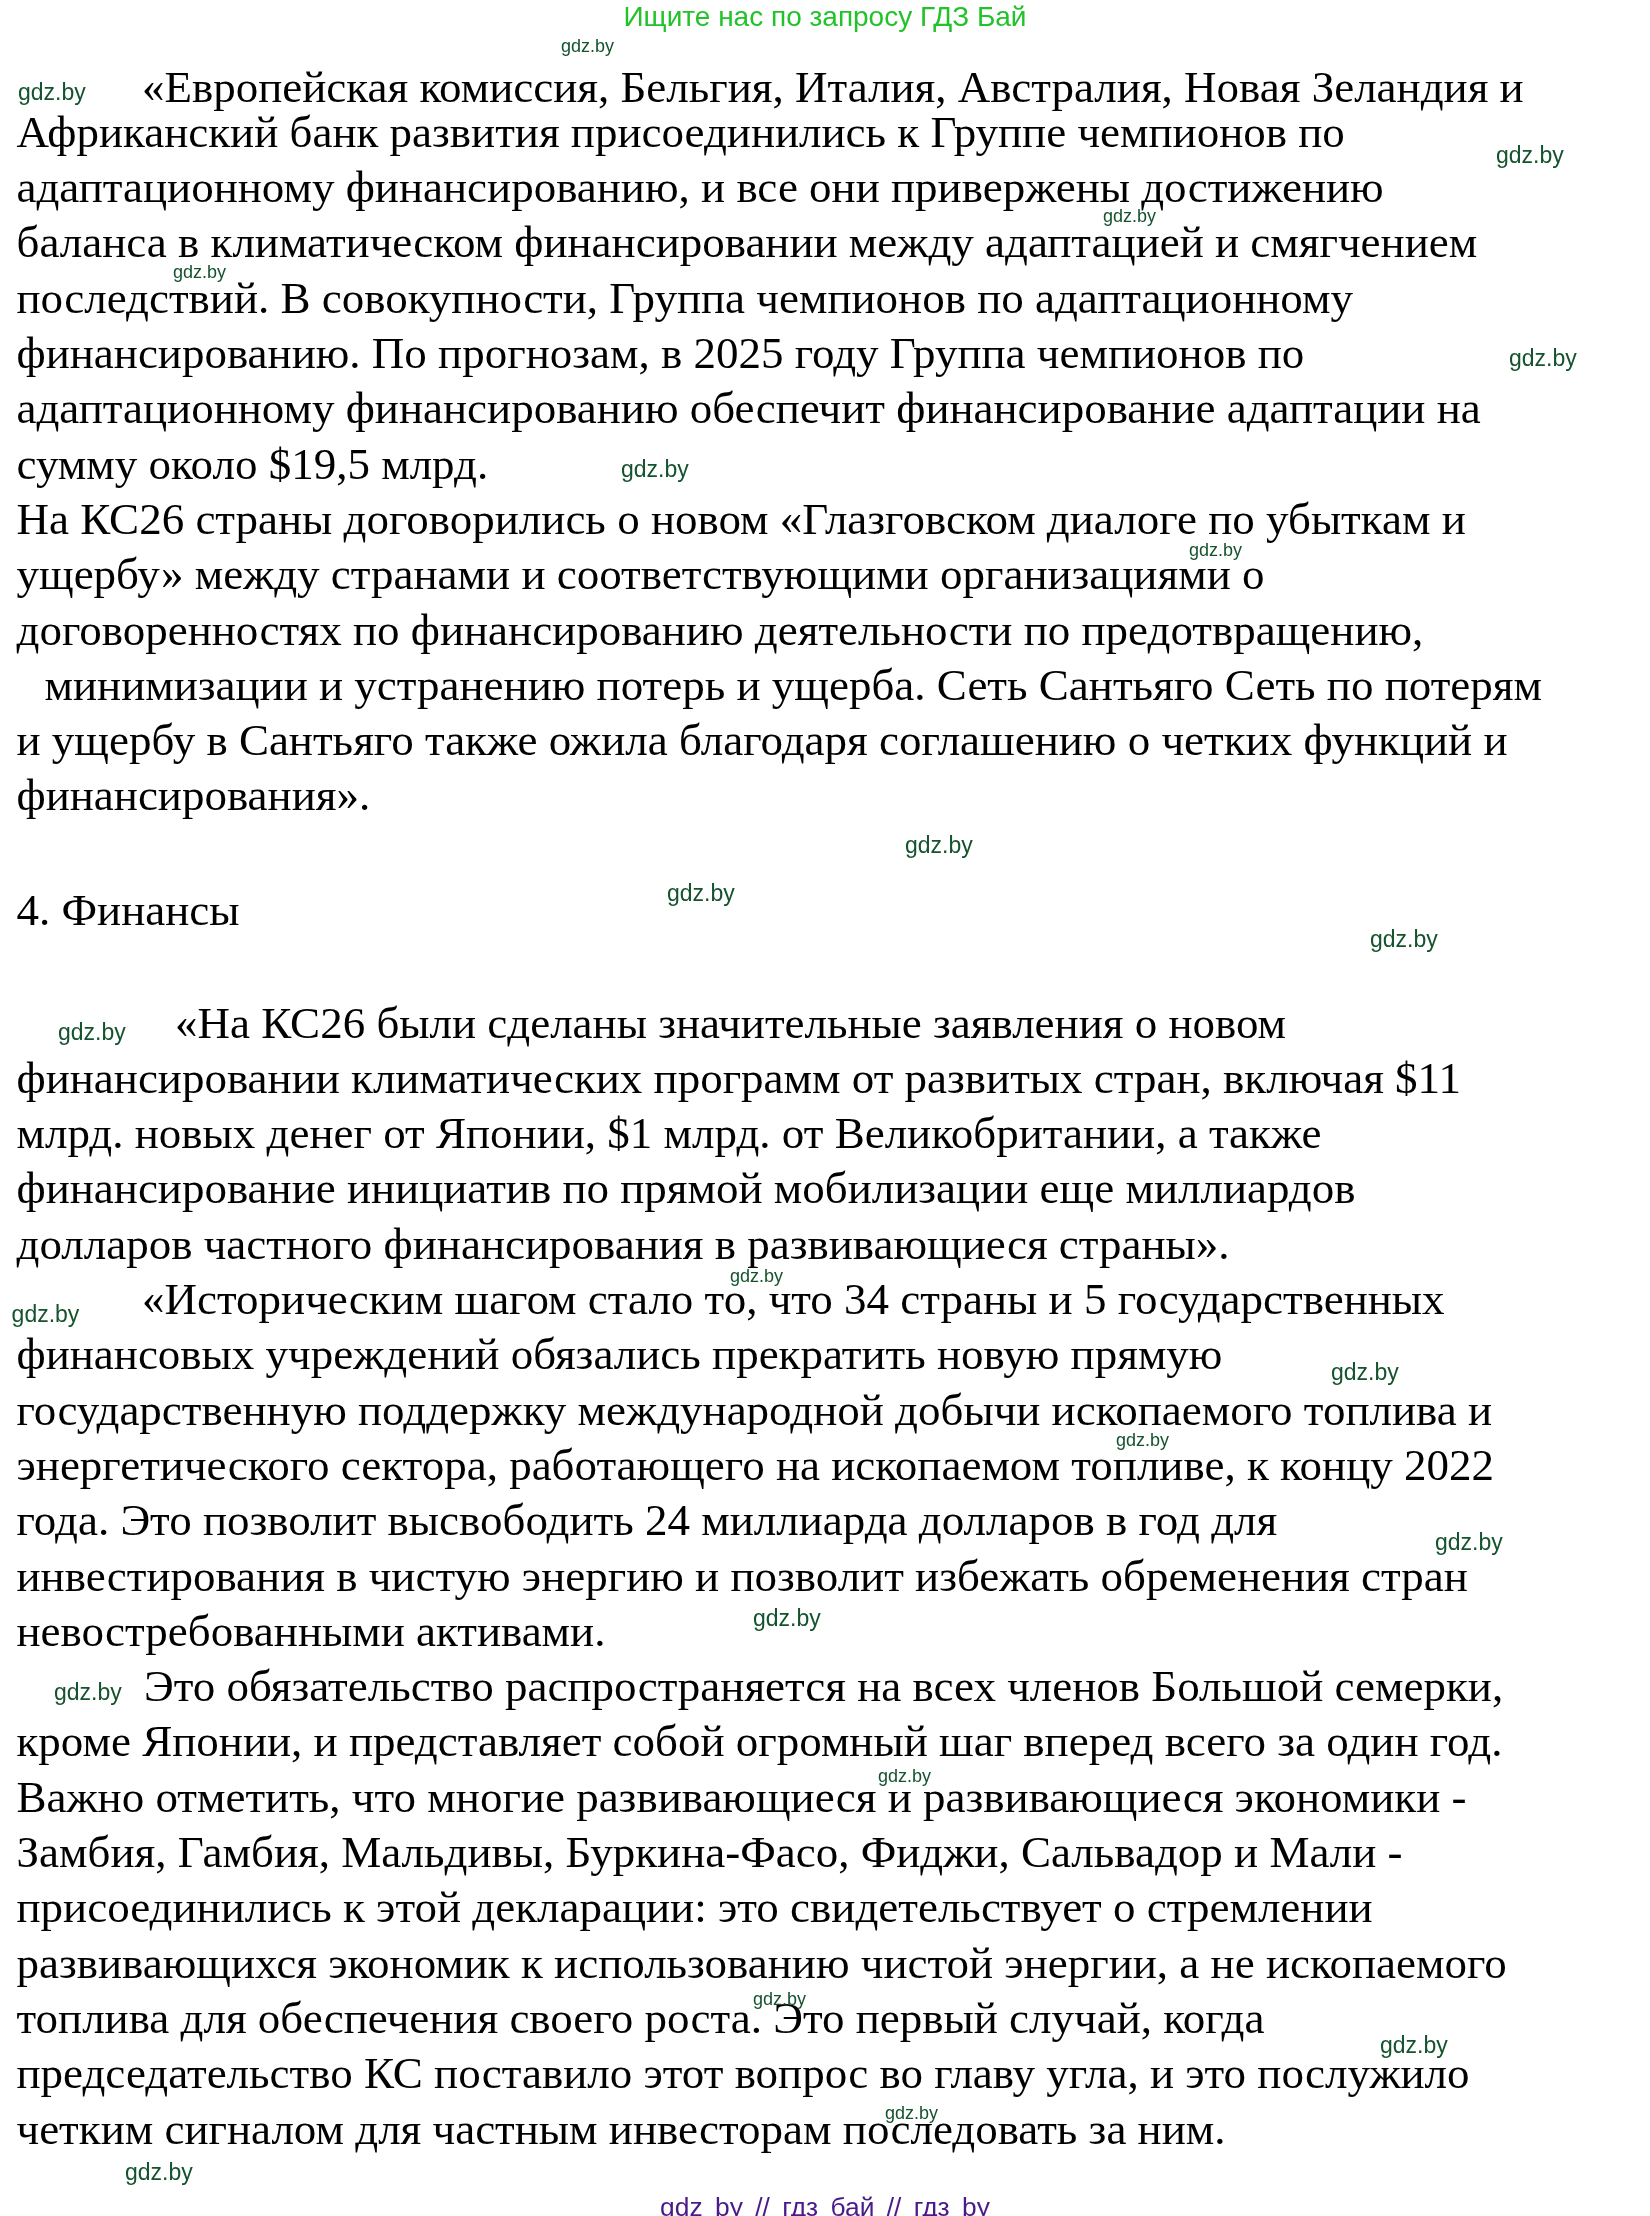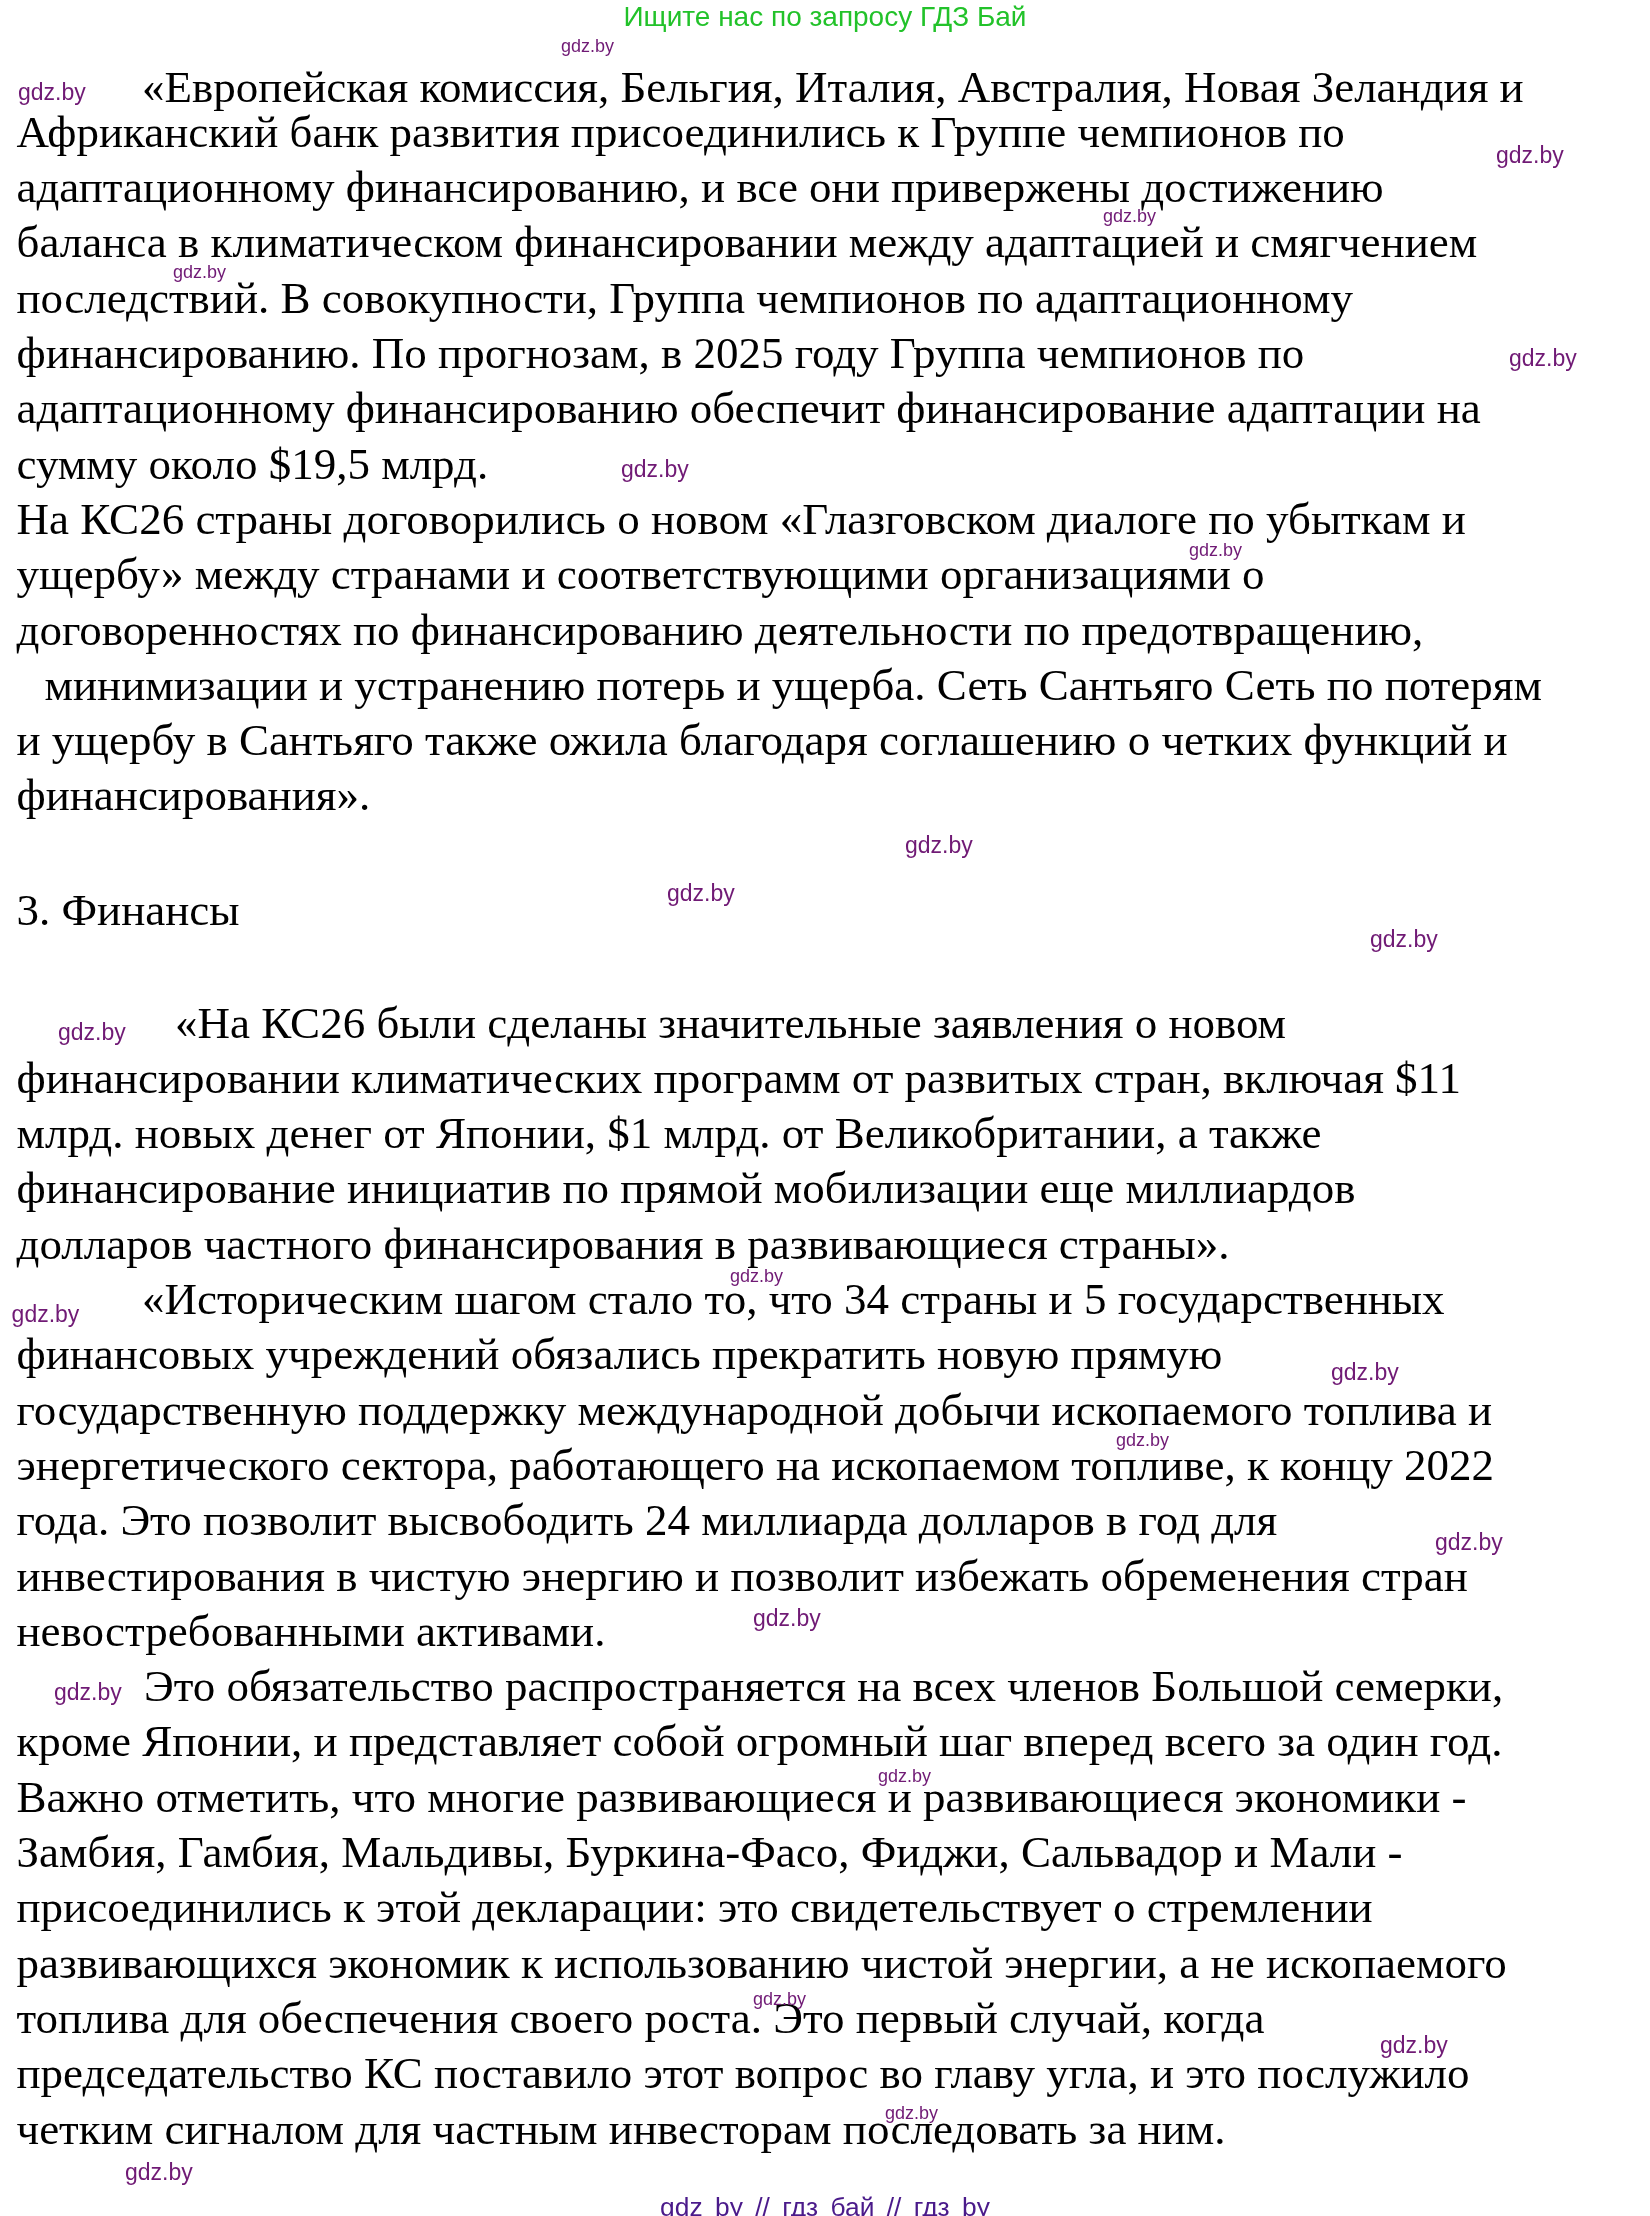--- a/index.html
+++ b/index.html
@@ -9,21 +9,21 @@
     font-family: "Liberation Sans", sans-serif; font-size: 28px; color: #22c22a;
     line-height: 33px; top: 0px;
   }
   .line {
     position: absolute; left: 16.5px; white-space: nowrap;
     font-family: "Liberation Serif", serif; font-size: 45px; color: #000;
     line-height: 54px;
   }
   .wm {
     position: absolute; font-family: "Liberation Sans", sans-serif;
-    color: #701a75; white-space: nowrap;
+    color: #14532d; white-space: nowrap;
   }
   .wm.small { font-size: 18px; }
   .wm.big { font-size: 23px; }
   .footer {
     position: absolute; left: 0; width: 1650px; text-align: center; top: 2192px;
     font-family: "Liberation Sans", sans-serif; font-size: 26.4px; color: #4a1a8a;
     line-height: 30px; word-spacing: 5px;
   }
 </style>
 </head>
@@ -39,21 +39,21 @@
 <div class="line" style="top:326px;">финансированию. По прогнозам, в 2025 году Группа чемпионов по</div>
 <div class="line" style="top:381px;">адаптационному финансированию обеспечит финансирование адаптации на</div>
 <div class="line" style="top:437px;">сумму около $19,5 млрд.</div>
 <div class="line" style="top:492px;">На КС26 страны договорились о новом «Глазговском диалоге по убыткам и</div>
 <div class="line" style="top:547px;">ущербу» между странами и соответствующими организациями о</div>
 <div class="line" style="top:603px;">договоренностях по финансированию деятельности по предотвращению,</div>
 <div class="line" style="top:658px;margin-left:28px;">минимизации и устранению потерь и ущерба. Сеть Сантьяго Сеть по потерям</div>
 <div class="line" style="top:713px;">и ущербу в Сантьяго также ожила благодаря соглашению о четких функций и</div>
 <div class="line" style="top:768px;">финансирования».</div>
 
-<div class="line" style="top:883px;">3. Финансы</div>
+<div class="line" style="top:883px;">4. Финансы</div>
 
 <div class="line" style="left:163px;top:996px;margin-left:12px;">«На КС26 были сделаны значительные заявления о новом</div>
 <div class="line" style="top:1051px;">финансировании климатических программ от развитых стран, включая $11</div>
 <div class="line" style="top:1106px;">млрд. новых денег от Японии, $1 млрд. от Великобритании, а также</div>
 <div class="line" style="top:1161px;">финансирование инициатив по прямой мобилизации еще миллиардов</div>
 <div class="line" style="top:1217px;">долларов частного финансирования в развивающиеся страны».</div>
 <div class="line" style="left:142px;top:1272px;">«Историческим шагом стало то, что 34 страны и 5 государственных</div>
 <div class="line" style="top:1327px;">финансовых учреждений обязались прекратить новую прямую</div>
 <div class="line" style="top:1383px;">государственную поддержку международной добычи ископаемого топлива и</div>
 <div class="line" style="top:1438px;">энергетического сектора, работающего на ископаемом топливе, к концу 2022</div>

